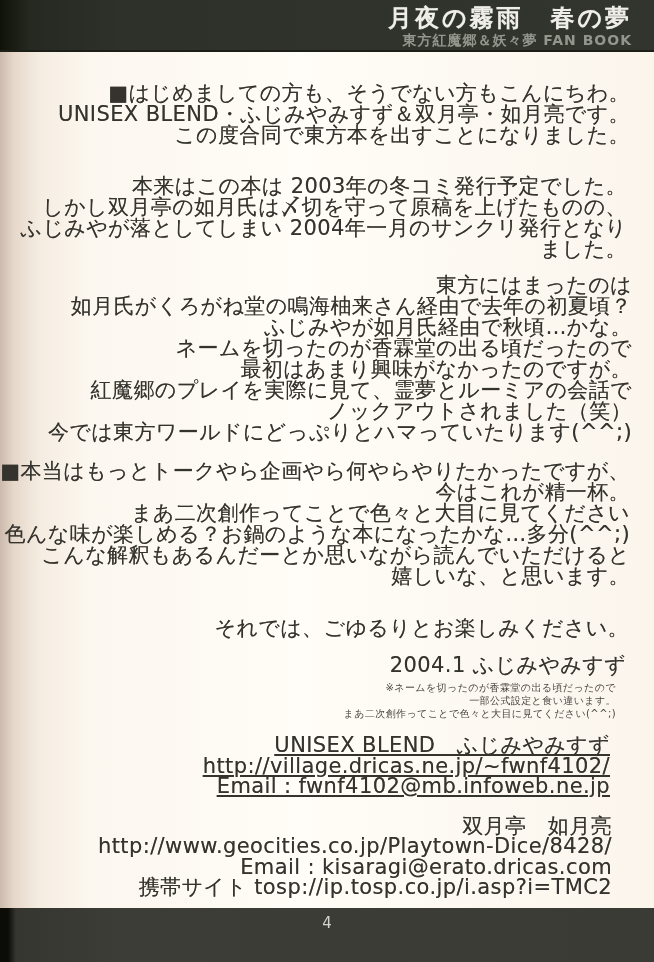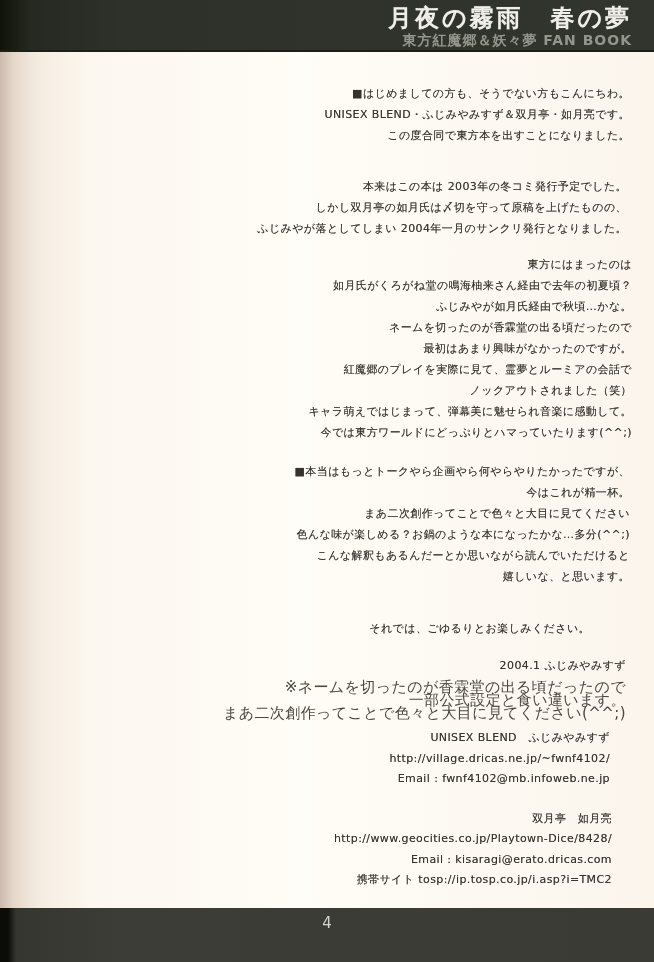--- a/index.html
+++ b/index.html
@@ -46,43 +46,43 @@
     margin-top: 1px;
   }
   
   .content {
     padding-top: 31px;
     color: #34332e;
   }
   .para {
     margin: 0;
     text-align: right;
-    font-size: 11px;
+    font-size: 21px;
     font-weight: 500;
     line-height: 21px;
     letter-spacing: 0.4px;
     text-shadow: 0 0 0.6px rgba(45,42,36,.55);
   }
   .line { display: block; }
   .p1 { padding-right: 24px; margin-bottom: 30px; }
   .p2 { padding-right: 27px; margin-bottom: 15px; }
   .p3 { padding-right: 22px; margin-bottom: 18px; }
   .p4 { padding-right: 24px; margin-bottom: 31px; }
-  .closing { padding-right: 64px; margin-bottom: 16px; }
+  .closing { padding-right: 25px; margin-bottom: 16px; }
   .signature { padding-right: 28px; margin-bottom: 5px; }
   .fineprint {
-    padding-right: 28px;
-    font-size: 15px;
+    padding-right: 38px;
+    font-size: 10px;
     font-weight: 500;
     line-height: 13px;
     color: #4a4740;
-    margin-bottom: 8px;
+    margin-bottom: 15px;
     text-shadow: none;
   }
-  .contact1 { padding-right: 44px; margin-bottom: 19px; }
+  .contact1 { padding-right: 44px; margin-bottom: 19px; text-decoration: underline; }
   .contact2 { padding-right: 42px; padding-left: 44px; }
   .contact .line { line-height: 20.5px; }
   
   .footer {
     position: absolute;
     left: 0; right: 0; bottom: 0;
     height: 54px;
     background: linear-gradient(90deg, #0b0c08 0px, #0b0c08 8px, #35362f 16px, #3c3d36 120px, #3a3b35 100%);
     text-align: center;
   }
@@ -119,21 +119,20 @@
     </p>
 
     <p class="para p3">
       <span class="line">東方にはまったのは</span>
       <span class="line">如月氏がくろがね堂の鳴海柚来さん経由で去年の初夏頃？</span>
       <span class="line">ふじみやが如月氏経由で秋頃…かな。</span>
       <span class="line">ネームを切ったのが香霖堂の出る頃だったので</span>
       <span class="line">最初はあまり興味がなかったのですが。</span>
       <span class="line">紅魔郷のプレイを実際に見て、霊夢とルーミアの会話で</span>
       <span class="line">ノックアウトされました（笑）</span>
-      <span class="line">キャラ萌えではじまって、弾幕美に魅せられ音楽に感動して。</span>
       <span class="line">今では東方ワールドにどっぷりとハマっていたります(^^;)</span>
     </p>
 
     <p class="para p4">
       <span class="line">■本当はもっとトークやら企画やら何やらやりたかったですが、</span>
       <span class="line">今はこれが精一杯。</span>
       <span class="line">まあ二次創作ってことで色々と大目に見てください</span>
       <span class="line">色んな味が楽しめる？お鍋のような本になったかな…多分(^^;)</span>
       <span class="line">こんな解釈もあるんだーとか思いながら読んでいただけると</span>
       <span class="line">嬉しいな、と思います。</span>

